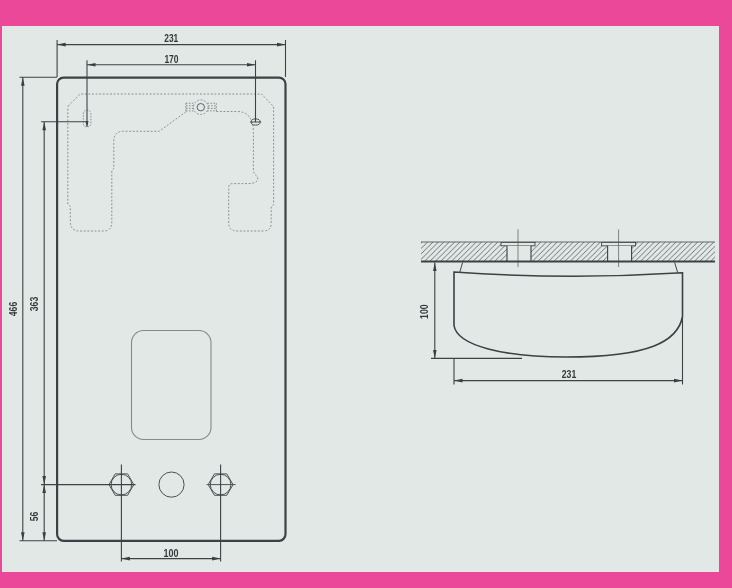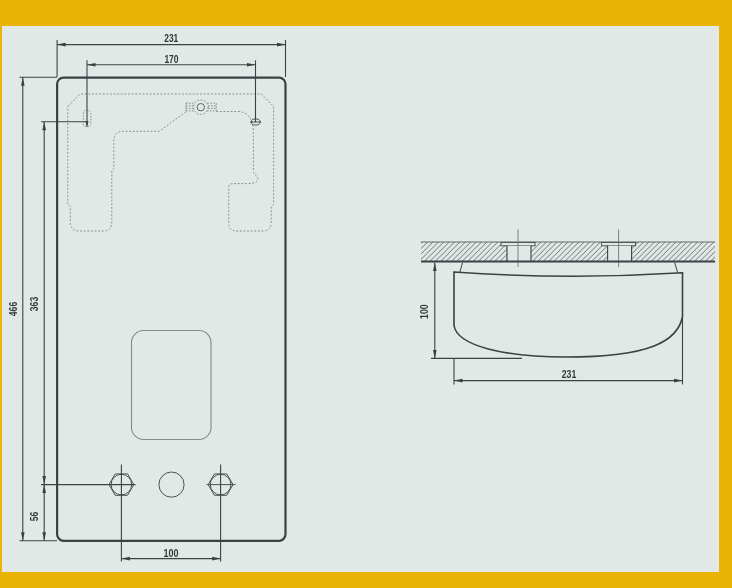--- a/index.html
+++ b/index.html
@@ -1,16 +1,16 @@
 <!DOCTYPE html>
 <html><head>
 <meta charset="utf-8">
 <style>
   html,body{margin:0;padding:0;background:#fff;}
-  .wrap{position:relative;width:732px;height:588px;background:#eab308;overflow:hidden;
+  .wrap{position:relative;width:732px;height:588px;background:#ec4899;overflow:hidden;
         font-family:"Liberation Sans", sans-serif;}
   svg{position:absolute;left:0;top:0;}
   text{font-family:"Liberation Sans", sans-serif;font-size:10.6px;fill:#33383a;font-weight:bold;}
 </style>
 </head>
 <body>
 <div class="wrap">
 <svg width="732" height="588" viewBox="0 0 732 588">
 <defs>
   <pattern id="hatch" width="5.4" height="5.4" patternUnits="userSpaceOnUse">

